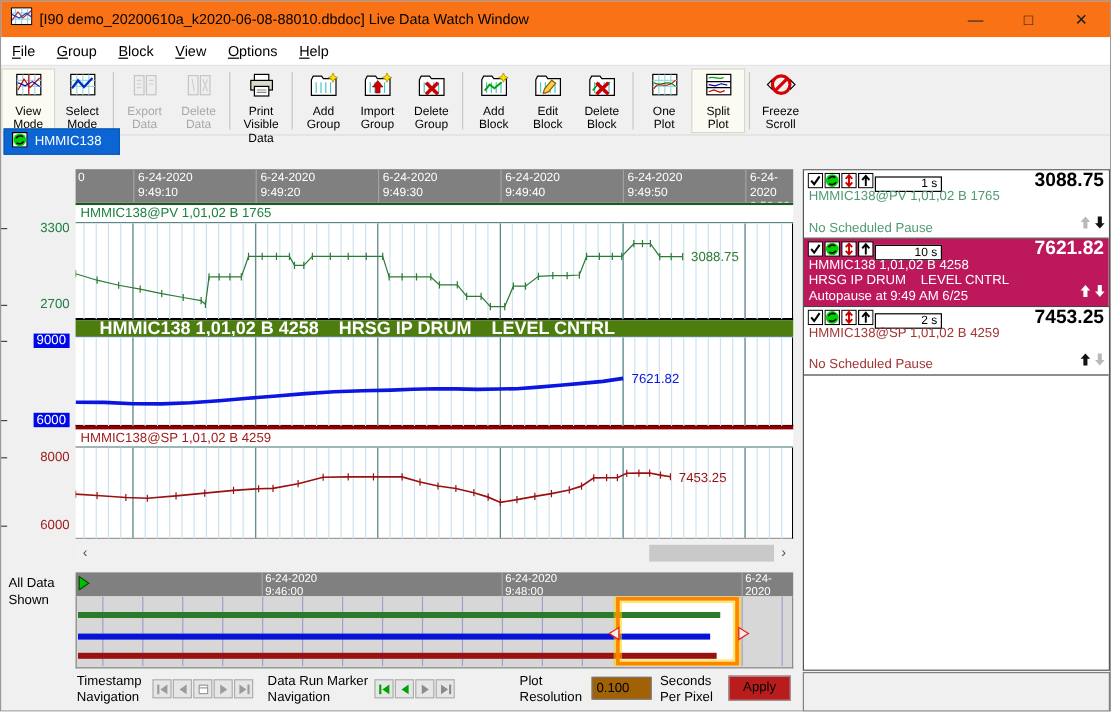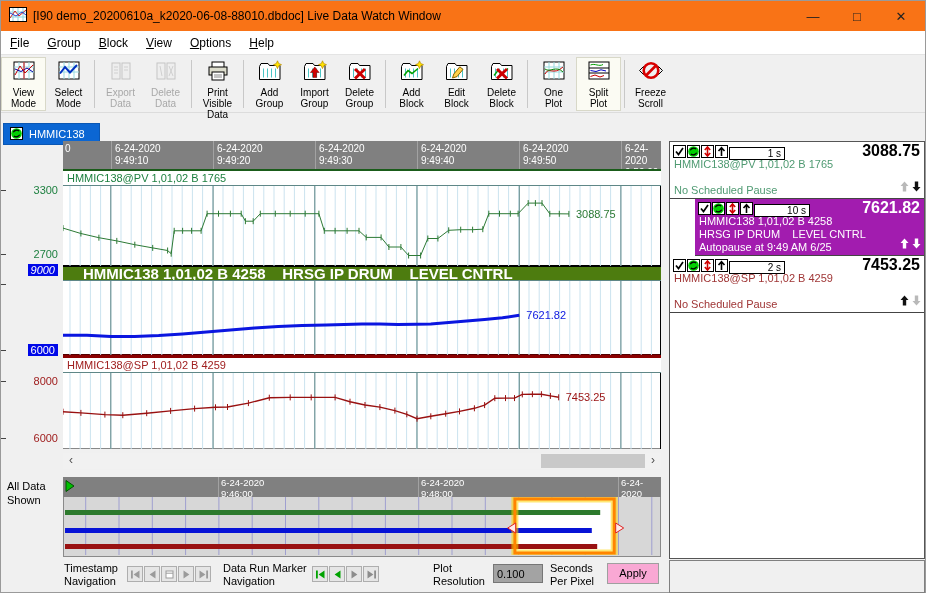--- a/index.html
+++ b/index.html
@@ -20,21 +20,21 @@
   
   #toolbar { position:absolute; left:0; top:55px; width:100%; height:57px; background:#f0f0f0; display:flex; align-items:stretch; border-bottom:1px solid #dcdcdc; }
   .tb-btn { width:45px; margin:1px 0; padding-top:2px; display:flex; flex-direction:column; align-items:center; border:1px solid transparent; }
   .tb-btn.pressed { background:#fbfbf3; border:1px solid #d8d8c8; }
   .tb-label { font-size:10px; line-height:11px; text-align:center; color:#000; white-space:pre-line; margin-top:1px; }
   .tb-btn.disabled .tb-label { color:#a8a8a8; }
   .tb-btn.disabled svg { filter:grayscale(1) opacity(.45); }
   .tb-sep { width:1px; background:#c8c8c8; margin:4px 3px; }
 
   
-  #tabbar { position:absolute; left:0; top:120px; width:100%; height:26px; }
+  #tabbar { position:absolute; left:0; top:104px; width:100%; height:26px; }
   #tab-active { position:absolute; left:2px; top:2px; height:22px; background:#0b66d3; color:#fff; font-size:11px;
     display:flex; align-items:center; padding:0 14px 0 6px; border:1px solid #0a57b4; }
   #tab-active .tab-label { margin-left:6px; }
 
   
   #chart-col { position:absolute; left:62px; top:140px; width:598px; }
   #time-header { position:relative; height:28px; background:#808080; color:#fff; overflow:hidden; }
   .time-tick { position:absolute; top:2px; font-size:10px; line-height:12px; color:#fff; }
   .tick-sep { position:absolute; top:0; width:1px; height:28px; background:#a2a2a2; }
   .hline { width:100%; }
@@ -60,22 +60,22 @@
   #overview { position:absolute; left:62px; top:476px; width:598px; height:80px; }
   #ov-header { position:relative; height:20px; background:#808080; color:#fff; overflow:hidden; }
   .ov-tick { position:absolute; top:-1px; font-size:9.5px; line-height:10.5px; color:#fff; }
   #ov-plot { position:relative; height:60px; background:#d7d7d7; border:1px solid #8a8a8a; border-top:none; }
 
   
   .nav-label { position:absolute; font-size:11px; line-height:13px; color:#000; white-space:pre-line; }
   .nav-btn { width:16px; height:16px; background:#e6e6e6; border:1px solid #aeaeae; display:inline-flex; align-items:center; justify-content:center; margin-right:1px; }
   #ts-buttons { position:absolute; left:126px; top:565px; display:flex; }
   #dr-buttons { position:absolute; left:311px; top:565px; display:flex; }
-  #res-input { position:absolute; left:492px; top:563px; width:50px; height:19px; border:1px solid #767676; background:#a3a3a3; font-size:11px; padding:0 3px; font-family:"Liberation Sans",sans-serif; }
-  #apply-btn { position:absolute; left:606px; top:562px; width:52px; height:21px; background:#f9a8d4; border:1px solid #9f9f9f; font-size:11px; text-align:center; line-height:19px; }
+  #res-input { position:absolute; left:492px; top:563px; width:50px; height:19px; border:1px solid #767676; background:#a16207; font-size:11px; padding:0 3px; font-family:"Liberation Sans",sans-serif; }
+  #apply-btn { position:absolute; left:606px; top:562px; width:52px; height:21px; background:#b91c1c; border:1px solid #9f9f9f; font-size:11px; text-align:center; line-height:19px; }
 
   
   #panel { position:absolute; left:668px; top:140px; width:256px; height:418px; background:#fff; border:1px solid #555; overflow:hidden; }
   .entry { position:relative; height:57px; border-bottom:1px solid #444; background:#fff; }
   .entry.selected { background:#0714ef; }
   .entry-head { position:absolute; left:3px; top:2px; display:flex; align-items:center; gap:1px; }
   .rate-box { width:56px; height:13px; border:1px solid #000; background:#fff; color:#000; font-size:10px; line-height:12px; text-align:right; padding-right:3px; }
   .entry-value { position:absolute; right:4px; top:0px; font-size:16px; font-weight:bold; }
   .entry-line { position:absolute; left:4px; font-size:11px; white-space:pre; }
   .entry-arrows { position:absolute; right:3px; bottom:2px; display:flex; gap:3px; }
@@ -268,21 +268,21 @@
           </svg></span>
       <span class="tab-label">HMMIC138</span>
     </div>
   </div>
 
   <div id="gutter">
       <span class="ylabel" style="top:43px;color:#1e8040;">3300</span>
       <span class="ylabel" style="top:107px;color:#1e8040;">2700</span>
       <span class="edge-tick" style="top:49px"></span>
       <span class="edge-tick" style="top:113px"></span>
-      <span class="ylabel chip" style="top:123px;font-style:italic;">9000</span>
+      <span class="ylabel chip" style="top:137px;">9000</span>
       <span class="ylabel chip" style="top:203px;">6000</span>
       <span class="edge-tick" style="top:143px"></span>
       <span class="edge-tick" style="top:209px"></span>
       <span class="ylabel" style="top:234px;color:#a02020;">8000</span>
       <span class="ylabel" style="top:291px;color:#a02020;">6000</span>
       <span class="edge-tick" style="top:240px"></span>
       <span class="edge-tick" style="top:297px"></span>
     </div>
 
   <div id="chart-col">
@@ -749,21 +749,21 @@
     <div class="entry-line" style="top:42px;color:#4f9a72">No Scheduled Pause</div>
     <div class="entry-arrows">
       <span><svg width="9" height="11" viewBox="0 0 9 11">
               <path d="M0.5 5 L4.5 0.5 L8.5 5 H6.2 V10.5 H2.8 V5 z" fill="#b9b9b9"></path>
             </svg></span>
       <span><svg width="9" height="11" viewBox="0 0 9 11">
               <path d="M0.5 6 L4.5 10.5 L8.5 6 H6.2 V0.5 H2.8 V6 z" fill="#111111"></path>
             </svg></span>
     </div>
       </div>
-      <div class="entry selected" style="background: #a21caf; margin-left: 25px;">
+      <div class="entry selected" style="background: #be185d;">
     <div class="entry-head">
       <span><svg width="13" height="13" viewBox="0 0 13 13">
               <rect x="0.5" y="0.5" width="12" height="12" fill="#fff" stroke="#000"></rect>
               <path d="M3 6.5 L5.5 9.5 L10 3" stroke="#000" stroke-width="1.7" fill="none"></path>
             </svg></span>
       <span><svg width="13" height="13" viewBox="0 0 13 13">
               <rect x="0.5" y="0.5" width="12" height="12" fill="#fff" stroke="#000"></rect>
               <circle cx="6.5" cy="6.5" r="5.3" fill="#00cf00"></circle>
               <path d="M3.3 5.2 A4 4 0 0 1 9.2 4.0 M9.7 7.8 A4 4 0 0 1 3.8 9.0" stroke="#000" stroke-width="1.3" fill="none"></path>
             </svg></span>

